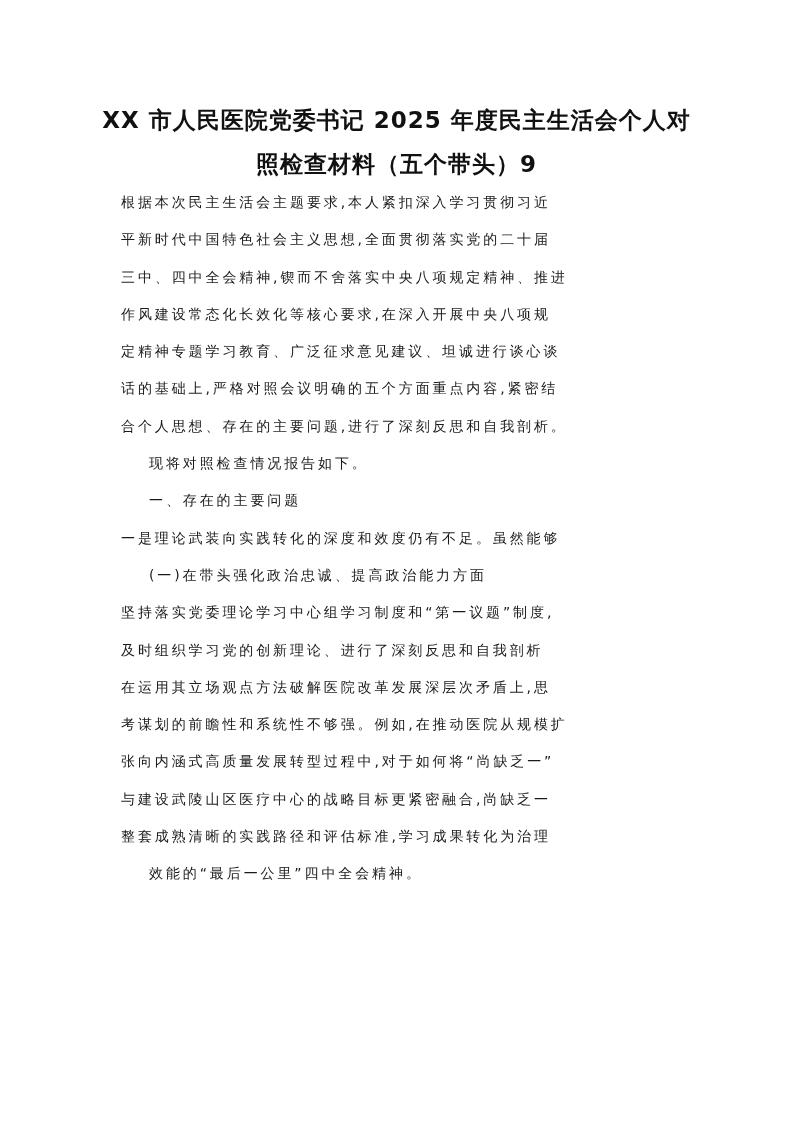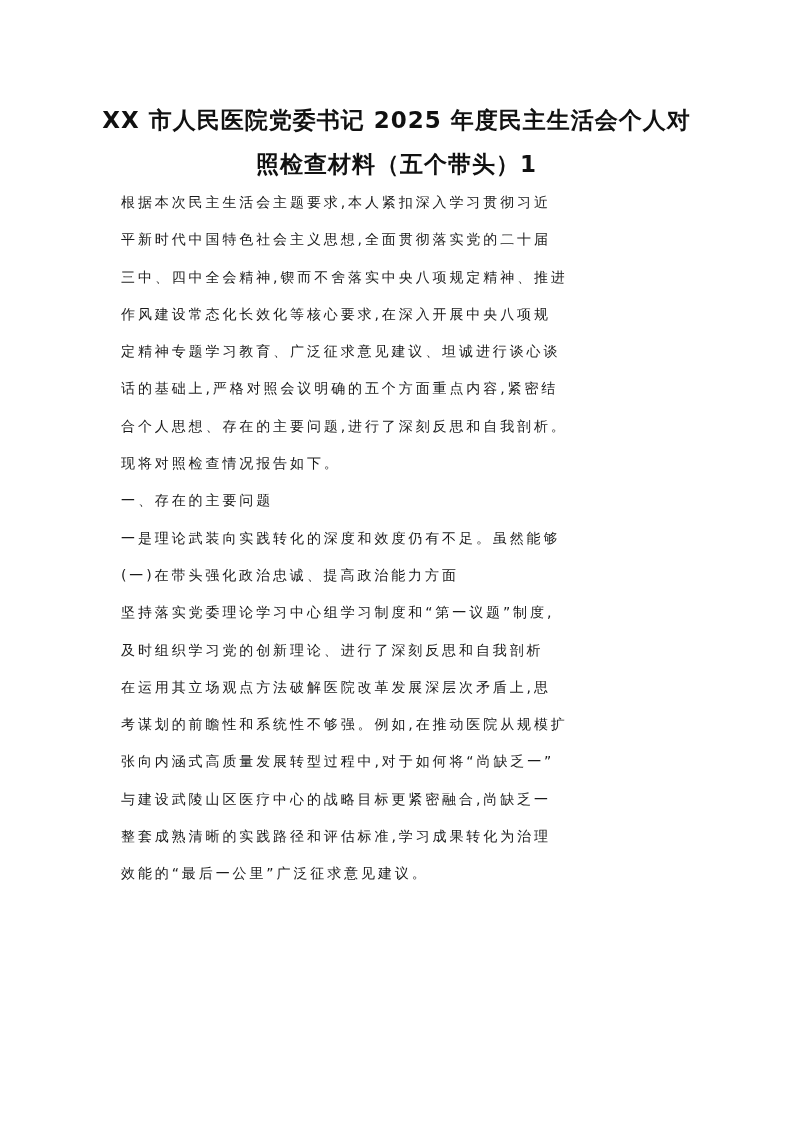--- a/index.html
+++ b/index.html
@@ -5,29 +5,29 @@
   html, body { margin: 0; padding: 0; background: #ffffff; }
   body { width: 793px; height: 1122px; position: relative; overflow: hidden;
          font-family: "DejaVu Sans", "Liberation Sans", sans-serif; color: #111111; }
   .page { position: absolute; left: 0; top: 0; width: 793px; height: 1122px; background: #fff; }
   .title { position: absolute; left: 100px; width: 593px; text-align: center;
            font-size: 23px; font-weight: bold; line-height: 44px; letter-spacing: 1px; top: 98px; }
   .title .t-line { display: block; white-space: nowrap; }
   .body { position: absolute; left: 121px; top: 184px; width: 556px; }
   .line { display: block; height: 37.3px; line-height: 37.3px; font-size: 14px;
           white-space: nowrap; letter-spacing: 2.9px; color: #1a1a1a; }
-  .line.short { letter-spacing: 2.9px; }
+  .line.short { letter-spacing: 2.9px; margin-left: 28px; }
 </style>
 </head>
 <body>
 
 <div class="page">
   <div class="title">
     <span class="t-line">XX 市人民医院党委书记 2025 年度民主生活会个人对</span>
-    <span class="t-line">照检查材料（五个带头）1</span>
+    <span class="t-line">照检查材料（五个带头）9</span>
   </div>
 
   <div class="body">
     <span class="line">根据本次民主生活会主题要求,本人紧扣深入学习贯彻习近</span>
     <span class="line">平新时代中国特色社会主义思想,全面贯彻落实党的二十届</span>
     <span class="line">三中、四中全会精神,锲而不舍落实中央八项规定精神、推进</span>
     <span class="line">作风建设常态化长效化等核心要求,在深入开展中央八项规</span>
     <span class="line">定精神专题学习教育、广泛征求意见建议、坦诚进行谈心谈</span>
     <span class="line">话的基础上,严格对照会议明确的五个方面重点内容,紧密结</span>
     <span class="line">合个人思想、存在的主要问题,进行了深刻反思和自我剖析。</span>
@@ -35,15 +35,15 @@
     <span class="line short">一、存在的主要问题</span>
     <span class="line">一是理论武装向实践转化的深度和效度仍有不足。虽然能够</span>
     <span class="line short">(一)在带头强化政治忠诚、提高政治能力方面</span>
     <span class="line">坚持落实党委理论学习中心组学习制度和“第一议题”制度,</span>
     <span class="line">及时组织学习党的创新理论、进行了深刻反思和自我剖析</span>
     <span class="line">在运用其立场观点方法破解医院改革发展深层次矛盾上,思</span>
     <span class="line">考谋划的前瞻性和系统性不够强。例如,在推动医院从规模扩</span>
     <span class="line">张向内涵式高质量发展转型过程中,对于如何将“尚缺乏一”</span>
     <span class="line">与建设武陵山区医疗中心的战略目标更紧密融合,尚缺乏一</span>
     <span class="line">整套成熟清晰的实践路径和评估标准,学习成果转化为治理</span>
-    <span class="line short">效能的“最后一公里”广泛征求意见建议。</span>
+    <span class="line short">效能的“最后一公里”四中全会精神。</span>
   </div>
 </div>
 
 </body></html>

